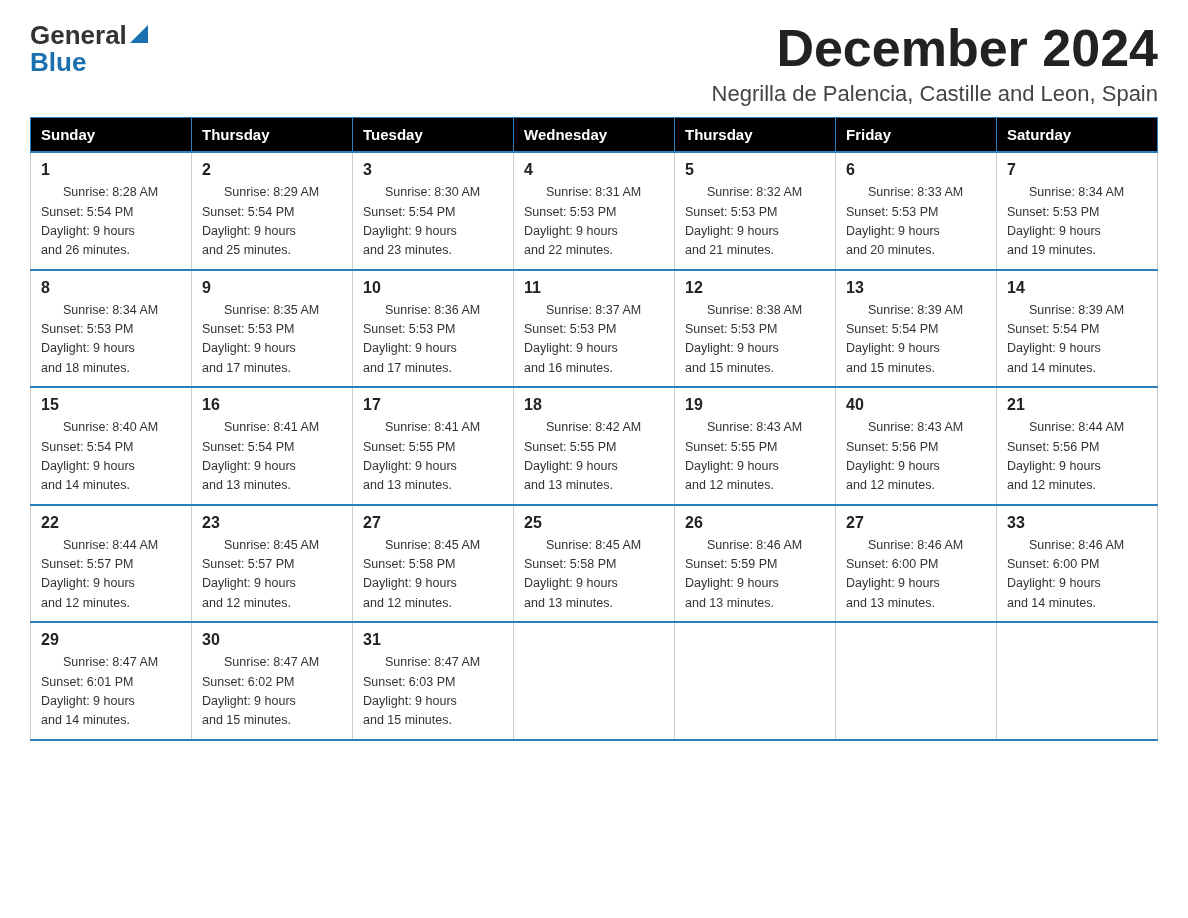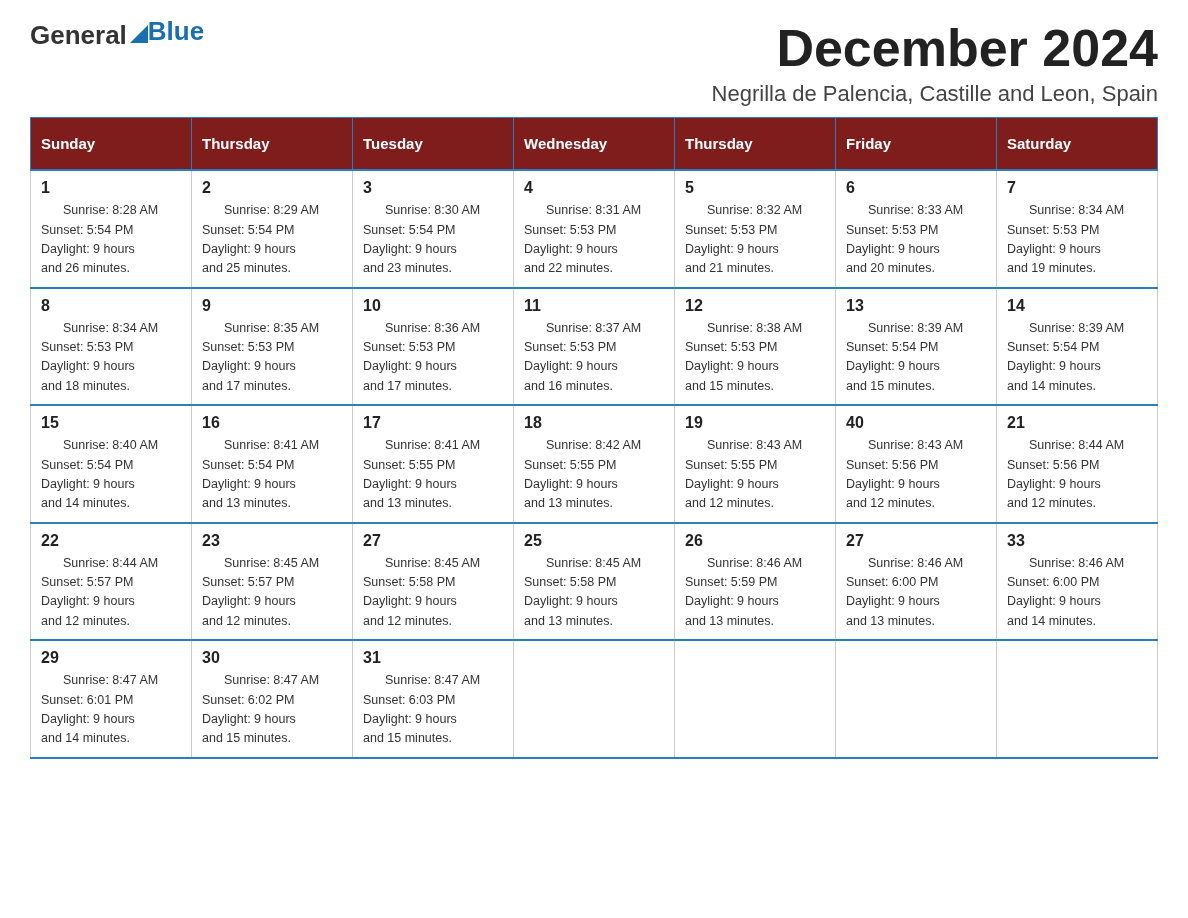--- a/index.html
+++ b/index.html
@@ -29,25 +29,25 @@
       font-size: 22px;
       color: #444;
       margin-top: 4px;
     }
     .calendar {
       width: 100%;
       border-collapse: collapse;
       margin-top: 10px;
     }
     .calendar th {
-      background-color: #7f1d1d;
+      background-color: #000000;
       color: #fff;
       font-size: 15px;
       font-weight: bold;
-      padding: 17px 10px;
+      padding: 8px 10px;
       text-align: left;
       border: 1px solid #2a7fc1;
     }
     .calendar td {
       vertical-align: top;
       padding: 8px 10px;
       border: 1px solid #ccc;
       width: calc(100% / 7);
       font-size: 13px;
       color: #333;
@@ -71,20 +71,21 @@
       font-size: 12.5px;
       line-height: 1.55;
       color: #333;
       margin-left: 22px;
     }
     .empty-cell {
       background: #fff;
     }
     .logo-wrapper {
       display: flex;
+      flex-direction: column;
     }
     .logo-row1 {
       display: flex;
       align-items: center;
       font-size: 26px;
       font-weight: bold;
       color: #333;
     }
     .logo-row2 {
       font-size: 26px;

